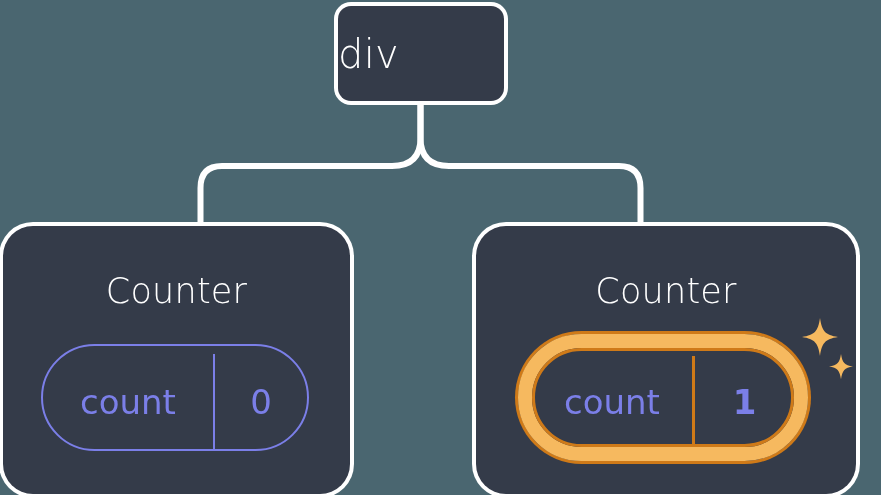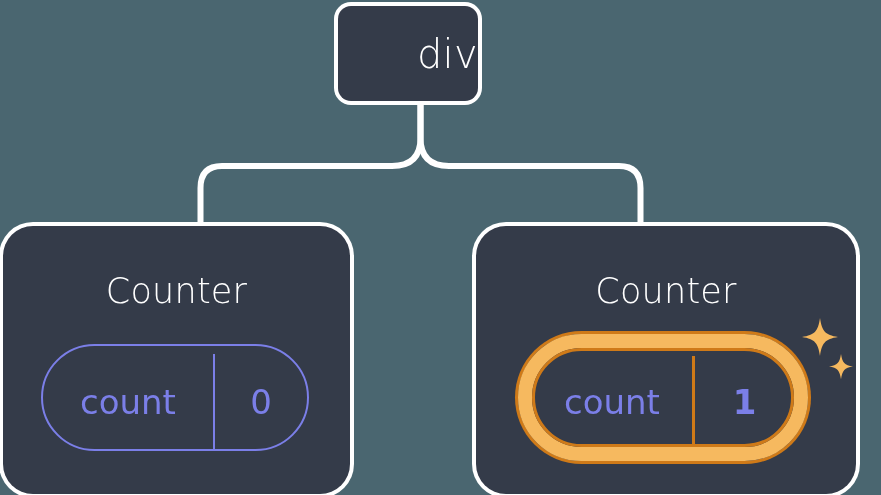--- a/index.html
+++ b/index.html
@@ -37,26 +37,26 @@
     position: absolute;
     background: #343b49;
     border-radius: 14px;
     box-sizing: border-box;
     box-shadow: 0 0 0 4px #ffffff;
   }
 
   .node.root {
     left: 338px;
     top: 6px;
-    width: 140px;
+    width: 166px;
     height: 95px;
     border-radius: 13px;
     display: flex;
     align-items: center;
-    justify-content: flex-end;
+    justify-content: flex-start;
   }
 
   .node-title-root {
     color: #ffffff;
     font-size: 40px;
     font-weight: 300;
     letter-spacing: 0.3px;
     line-height: 1;
   }
 

